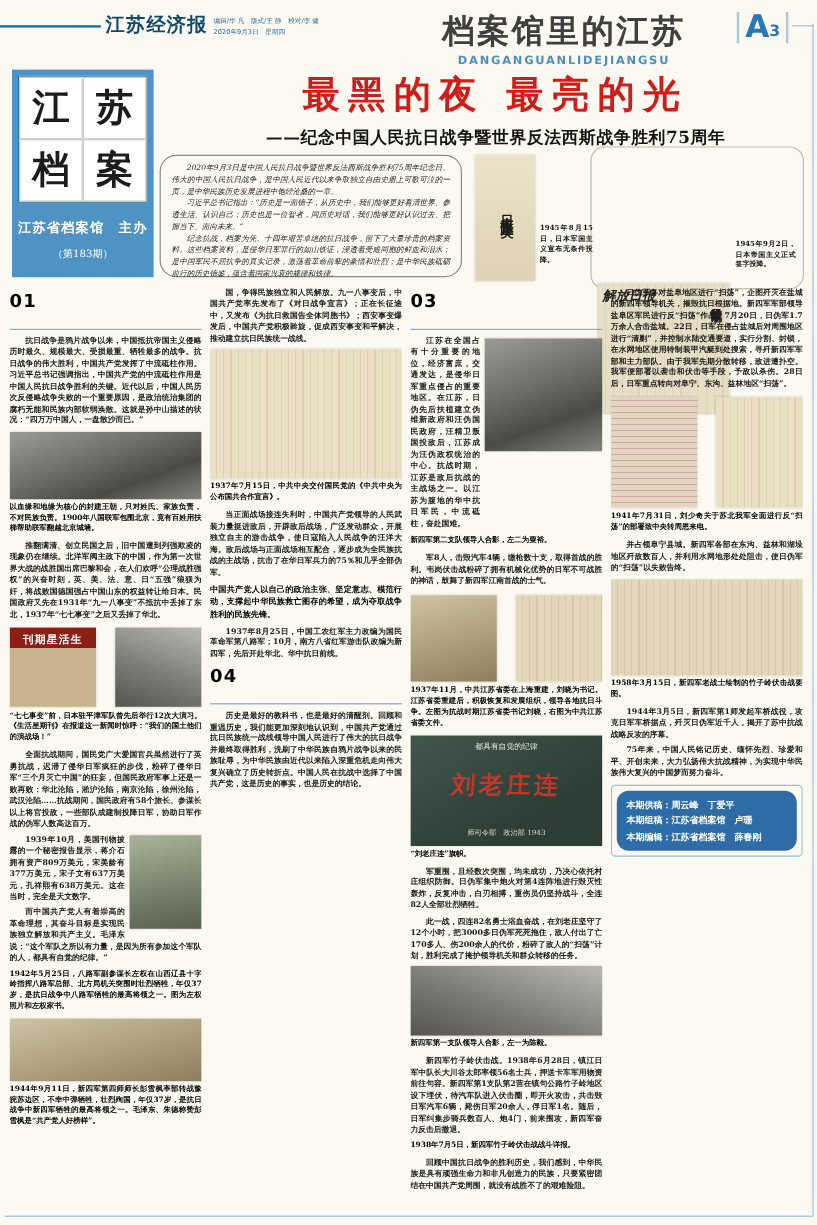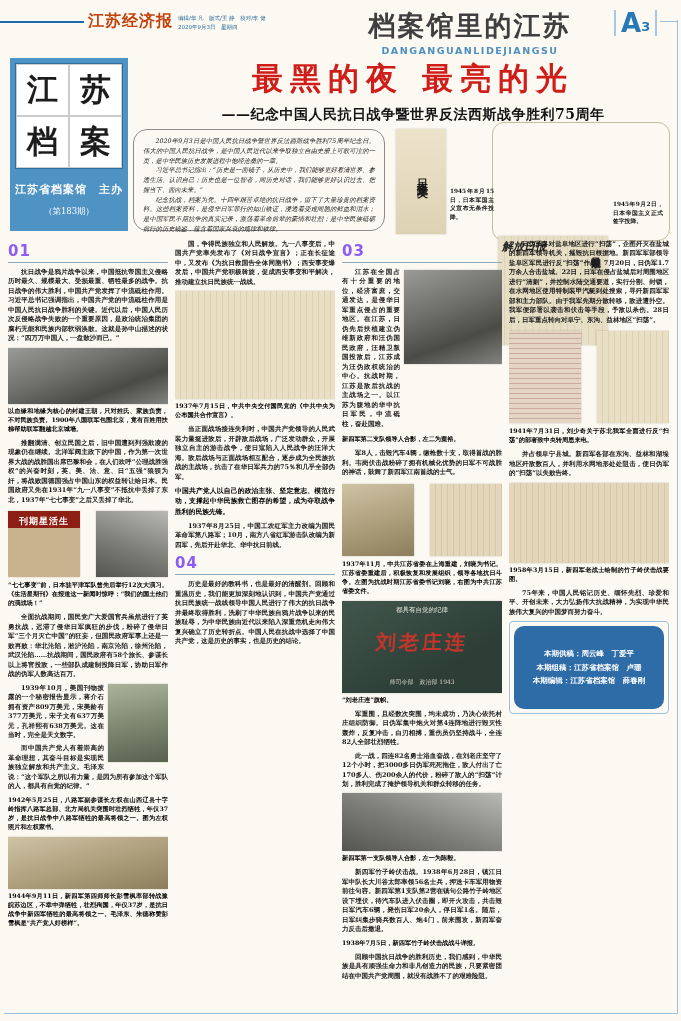--- a/index.html
+++ b/index.html
@@ -3,21 +3,21 @@
 <meta charset="utf-8">
 <style>
   html,body{margin:0;padding:0;}
   body{width:681px;height:1021px;position:relative;background:#fbf9f1;
        font-family:"DejaVu Serif",serif;overflow:hidden;}
   .edge-v{position:absolute;top:20px;bottom:8px;right:3px;width:1px;background:#9dc0dd;}
   .edge-b{position:absolute;left:4px;right:3px;bottom:7px;height:1px;background:#9dc0dd;}
 
   
   .hdr-dash{position:absolute;left:0;top:21px;width:84px;height:2px;background:#1a6bab;}
-  .masthead{position:absolute;left:88px;top:11px;color:#c2410c;font-weight:700;
+  .masthead{position:absolute;left:88px;top:11px;color:#0c4a6e;font-weight:700;
             font-size:16px;font-family:"DejaVu Serif",serif;letter-spacing:1px;}
   .staff{position:absolute;left:178px;top:14px;color:#2d6d9e;font-size:5.5px;line-height:1.6;
          font-family:"DejaVu Sans",sans-serif;}
   .ptitle{position:absolute;left:345px;top:8px;width:250px;text-align:center;}
   .ptitle .t{font-size:27px;font-weight:900;color:#3f3f3f;letter-spacing:2px;}
   .ptitle .py{font-size:9.5px;font-weight:700;color:#4e8fc0;letter-spacing:1.5px;
               font-family:"DejaVu Sans",sans-serif;margin-top:1px;}
   .pageno{position:absolute;left:614px;top:10px;display:flex;align-items:flex-end;
           border-left:2px solid #a8c8e0;border-right:2px solid #a8c8e0;padding:0 5px;}
   .pageno .a{font-size:26px;font-weight:900;color:#2878b5;line-height:1;font-family:"DejaVu Sans",sans-serif;}
@@ -53,22 +53,22 @@
   .cap1{left:450px;top:187px;width:44px;}
   .np2{position:absolute;left:498px;top:126px;width:110px;height:109px;
        background:repeating-linear-gradient(90deg,#e7dec6 0 6px,#ddd3b6 6px 7px);box-shadow:0 0 2px #0003;}
   .np2 .mh{position:absolute;left:4px;top:3px;font-size:11px;font-weight:900;color:#222;font-style:italic;}
   .np2 .v{position:absolute;right:6px;top:14px;writing-mode:vertical-rl;font-weight:900;font-size:9.5px;color:#222;}
   .cap2{left:613px;top:200px;width:50px;}
 
   
   .cols{position:absolute;left:8px;top:240px;width:666px;height:772px;display:flex;gap:7px;}
   .col{width:160px;height:772px;overflow:hidden;}
-  .secnum{font-family:"DejaVu Sans",sans-serif;font-size:15px;font-weight:900;color:#8b5cf6;
-          border-bottom:1.5px solid #8fa9bd;padding-bottom:2px;margin:2px 0 5px 0;letter-spacing:1px;}
+  .secnum{font-family:"DejaVu Sans",sans-serif;font-size:15px;font-weight:900;color:#000000;
+          border-bottom:1.5px solid #8fa9bd;padding-bottom:14px;margin:2px 0 5px 0;letter-spacing:1px;}
   .p{font-size:6.5px;line-height:1.46;color:#191919;text-align:justify;text-indent:2em;margin:0 0 4px 0;font-weight:bold;}
   .cap{font-size:6.2px;font-weight:700;line-height:1.45;color:#000;text-align:justify;margin:2px 0 5px 0;}
   .quote{font-size:6.8px;font-weight:800;line-height:1.5;color:#000;text-align:justify;margin:2px 0 5px 0;}
   .ph{position:relative;margin:2px 0 3px 0;box-shadow:0 0 2px #0003;}
   .ph-bw{background:linear-gradient(160deg,#9a9a96 0%,#6f6f6b 40%,#4a4a46 70%,#83837f 100%);}
   .ph-bw2{background:linear-gradient(200deg,#b9b9b3,#7d7d77 55%,#55554f);}
   .ph-sepia{background:linear-gradient(165deg,#cfc3a4,#a99a77 60%,#8c7d5c);}
   .ph-green{background:linear-gradient(170deg,#aab39a,#76806a 60%,#59614f);}
   .ph-doc{background:repeating-linear-gradient(90deg,#e9dfc4 0 5px,#dcd1b1 5px 6px);}
   .ph-doc2{background:repeating-linear-gradient(90deg,#e3d6bb 0 5px,#d4c7a8 5px 6px);}
@@ -80,21 +80,21 @@
   .ph-flag .ft{position:absolute;top:5px;left:0;right:0;text-align:center;color:#e8e4da;font-size:6.5px;}
   .ph-flag .fm{position:absolute;top:28px;left:0;right:0;text-align:center;color:#c5352a;
                font-size:20px;font-weight:900;letter-spacing:3px;transform:skewX(-4deg);}
   .ph-flag .fb{position:absolute;bottom:6px;left:0;right:0;text-align:center;color:#d8d4c8;font-size:6px;}
   .row2{display:flex;gap:16px;}
   .row2 .ph{flex:1;margin:2px 0;}
   .mediarow{display:flex;gap:4px;}
   .fl-r{float:right;width:60px;height:78px;margin:0 0 2px 4px;}
   .credits-wrap{border:1px solid #9cc0da;border-radius:4px;padding:4px;margin-top:4px;}
   .credits{background:#2e6ca8;border-radius:10px;color:#fff;font-weight:700;font-size:7.5px;
-           line-height:1.8;padding:21px 8px;font-family:"DejaVu Sans",sans-serif;text-align:center;}
+           line-height:1.8;padding:5px 8px;font-family:"DejaVu Sans",sans-serif;}
 </style>
 </head>
 <body>
 
 <div class="edge-v"></div>
 <div class="edge-b"></div>
 
 <div class="hdr-dash"></div>
 <div class="masthead">江苏经济报</div>
 <div class="staff">
@@ -213,20 +213,21 @@
   <div class="col">
     <p class="p">日伪军各对盐阜地区进行“扫荡”，企图歼灭在盐城的新四军领导机关，摧毁抗日根据地。新四军军部领导盐阜区军民进行反“扫荡”作战。7月20日，日伪军1.7万余人合击盐城。22日，日军在侵占盐城后对周围地区进行“清剿”，并控制水陆交通要道，实行分割、封锁，在水网地区使用特制装甲汽艇到处搜索，寻歼新四军军部和主力部队。由于我军先期分散转移，敌进遭扑空。我军便部署以袭击和伏击等手段，予敌以杀伤。28日后，日军重点转向对阜宁、东沟、益林地区“扫荡”。</p>
     <div class="row2">
       <div class="ph ph-purple" style="height:92px;"></div>
       <div class="ph ph-doc" style="height:92px;"></div>
     </div>
     <div class="cap">1941年7月31日，刘少奇关于苏北我军全面进行反“扫荡”的部署致中央转周恩来电。</div>
     <p class="p">并占领阜宁县城。新四军各部在东沟、益林和湖垛地区歼敌数百人，并利用水网地形处处阻击，使日伪军的“扫荡”以失败告终。</p>
     <div class="ph ph-doc2" style="height:80px;"></div>
     <div class="cap">1958年3月15日，新四军老战士绘制的竹子岭伏击战要图。</div>
+    <p class="p">1944年3月5日，新四军第1师发起车桥战役，攻克日军车桥据点，歼灭日伪军近千人，揭开了苏中抗战战略反攻的序幕。</p>
     <p class="p">75年来，中国人民铭记历史、缅怀先烈、珍爱和平、开创未来，大力弘扬伟大抗战精神，为实现中华民族伟大复兴的中国梦而努力奋斗。</p>
     <div class="credits-wrap">
       <div class="credits">
         <div>本期供稿：周云峰　丁爱平</div>
         <div>本期组稿：江苏省档案馆　卢珊</div>
         <div>本期编辑：江苏省档案馆　薛春刚</div>
       </div>
     </div>
   </div>
 

